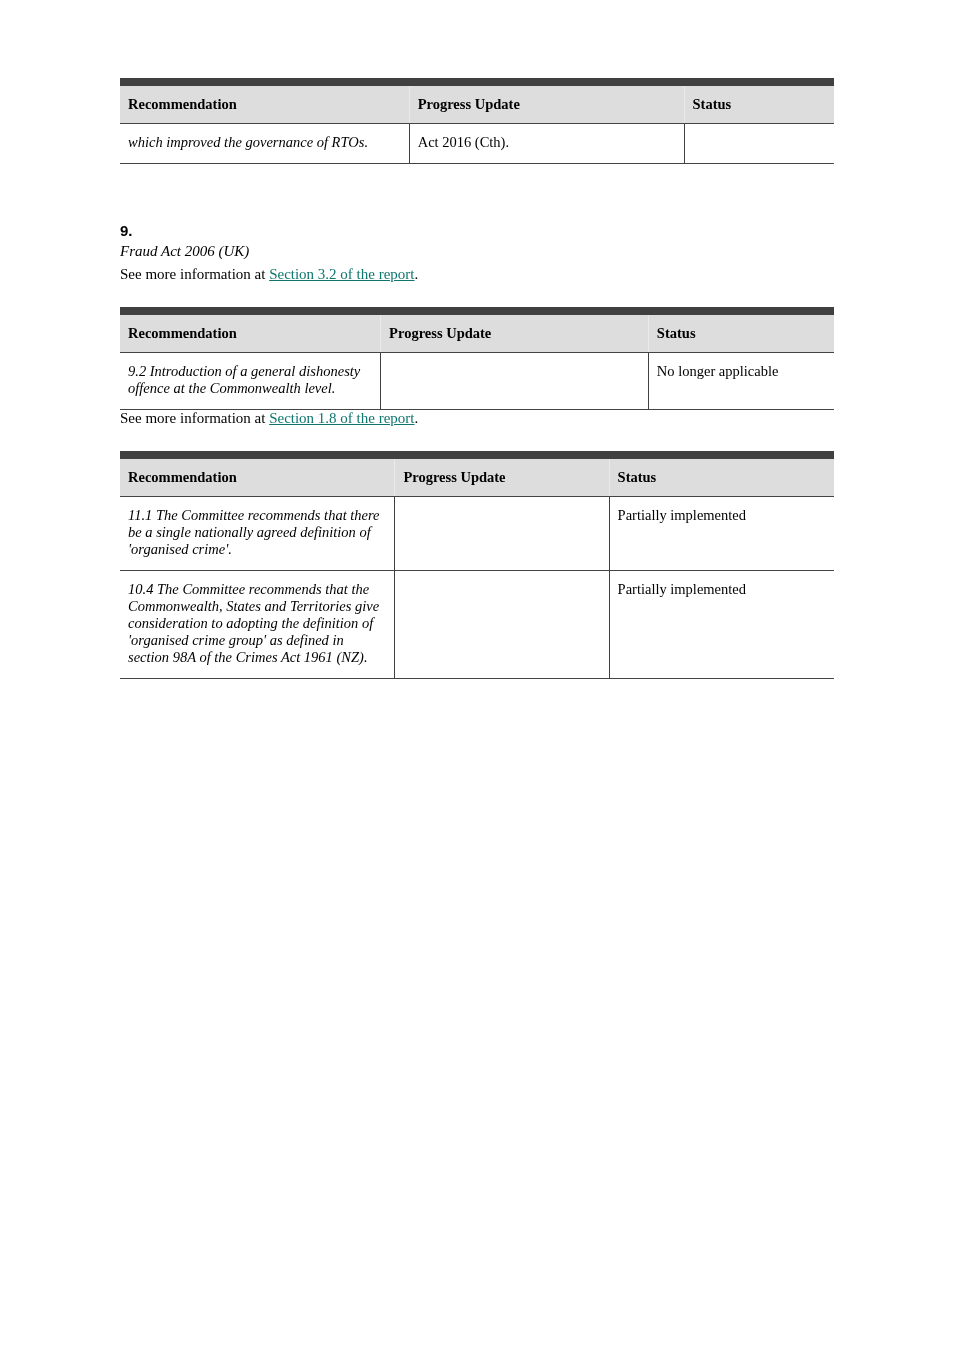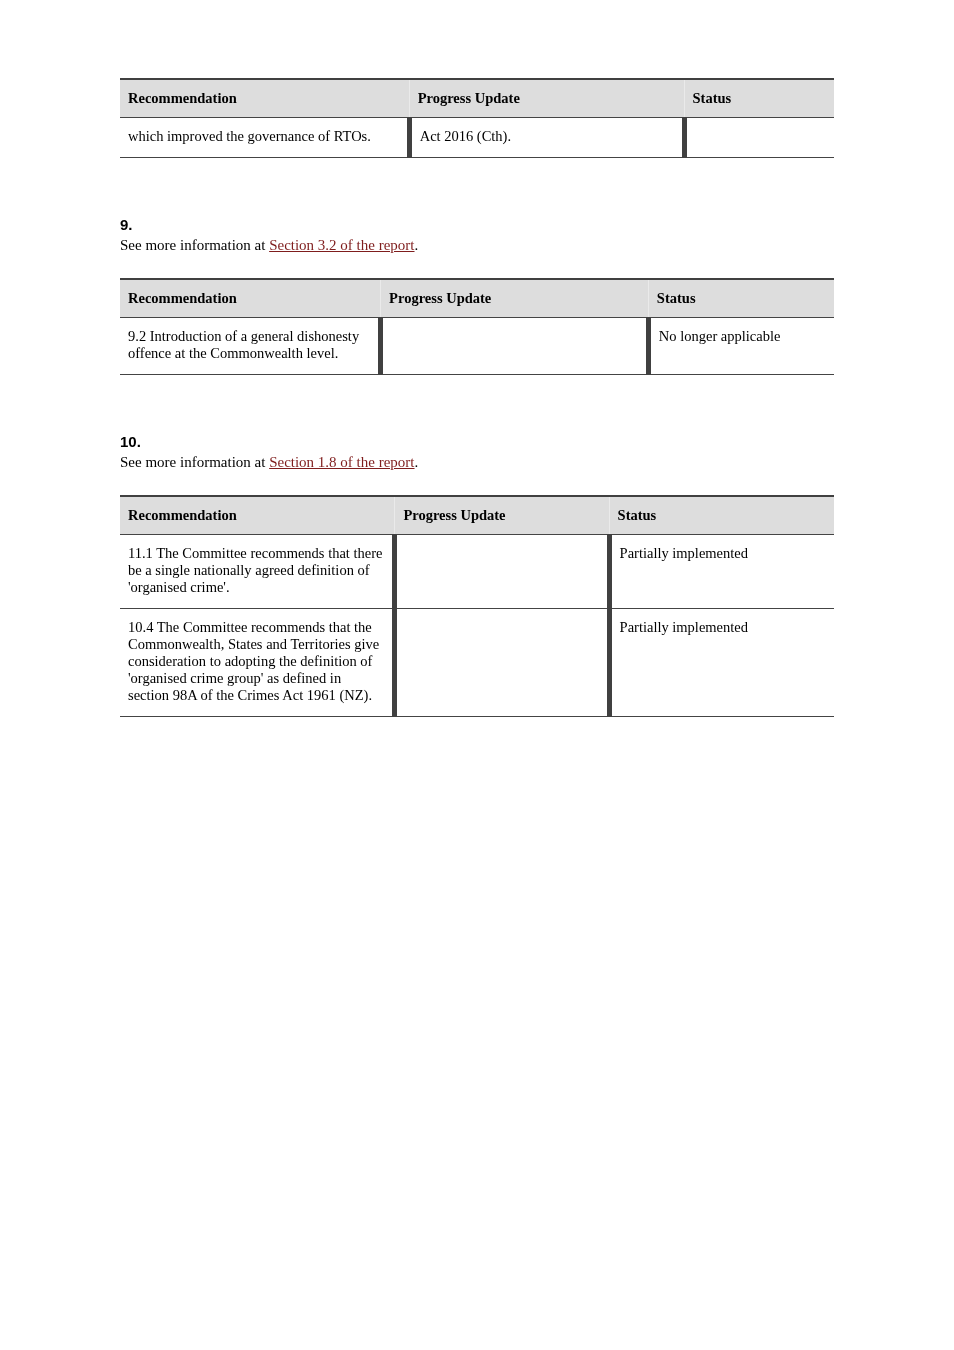--- a/index.html
+++ b/index.html
@@ -18,55 +18,56 @@
     width: 100%;
     border-collapse: collapse;
     table-layout: fixed;
     font-size: 14.5px;
   }
   th {
     background: #dddddd;
     text-align: left;
     font-weight: bold;
     padding: 10px 8px 10px 8px;
-    border-top: 2px solid #404040;
+    border-top: 8px solid #404040;
     border-bottom: 1px solid #444;
     border-left: 1px solid #eaeaea;
     vertical-align: top;
   }
   th:first-child {
     border-left: none;
   }
   td {
     padding: 10px 8px 12px 8px;
     vertical-align: top;
     border-bottom: 1px solid #444;
-    border-left: 5px solid #404040;
+    border-left: 1px solid #404040;
   }
   td:first-child {
     border-left: none;
+    font-style: italic;
   }
   .section-num {
     font-size: 15px;
     font-weight: bold;
     font-family: Arial, Helvetica, sans-serif;
     margin-top: 58px;
     margin-bottom: 4px;
   }
   .section-title {
     font-style: italic;
     font-size: 15px;
     margin-bottom: 6px;
   }
   .see-more {
     font-size: 15px;
     margin-bottom: 24px;
   }
   .link {
-    color: #7f1d1d;
+    color: #0f766e;
     text-decoration: underline;
   }
 </style>
 </head>
 <body>
 
 <div class="page">
 
   <table>
     <colgroup>
@@ -84,20 +85,21 @@
     <tbody>
       <tr>
         <td>which improved the governance of RTOs.</td>
         <td>Act 2016 (Cth).</td>
         <td></td>
       </tr>
     </tbody>
   </table>
 
   <div class="section-num">9.</div>
+  <div class="section-title">Fraud Act 2006 (UK)</div>
   <div class="see-more">
     <span>See more information at </span><a class="link">Section 3.2 of the report</a><span>.</span>
   </div>
 
   <table>
     <colgroup>
       <col style="width:36.5%">
       <col style="width:37.5%">
       <col style="width:26%">
     </colgroup>
@@ -110,21 +112,20 @@
     </thead>
     <tbody>
       <tr>
         <td>9.2 Introduction of a general dishonesty offence at the Commonwealth level.</td>
         <td></td>
         <td>No longer applicable</td>
       </tr>
     </tbody>
   </table>
 
-  <div class="section-num">10.</div>
   <div class="see-more">
     <span>See more information at </span><a class="link">Section 1.8 of the report</a><span>.</span>
   </div>
 
   <table>
     <colgroup>
       <col style="width:38.5%">
       <col style="width:30%">
       <col style="width:31.5%">
     </colgroup>

